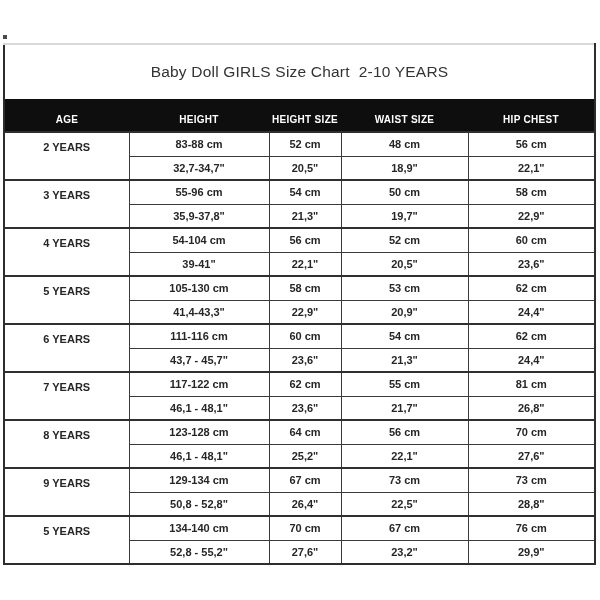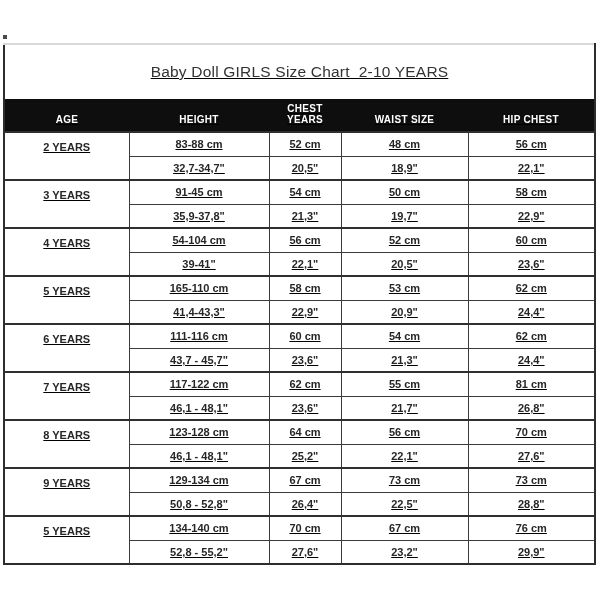--- a/index.html
+++ b/index.html
@@ -20,21 +20,20 @@
   .chart-wrap { position:absolute; left:3px; top:43px; width:591px; }
 
   table.size-chart {
     width:591px;
     border-collapse:collapse;
     table-layout:fixed;
     border-left:2.5px solid #2d2d2d;
     border-right:2.5px solid #2d2d2d;
     border-bottom:2.5px solid #2d2d2d;
     border-top:2px solid #d9d9d9;
-    text-decoration:underline;
   }
   td { text-align:center; color:#262626; }
 
   .title-cell {
     height:55px;
     font-size:15.5px;
     font-weight:400;
     color:#333333;
     vertical-align:middle;
     white-space:pre;
@@ -83,42 +82,42 @@
       <col style="width:127px">
       <col style="width:127px">
     </colgroup>
     <tbody id="rows">
       <tr>
         <td class="title-cell" colspan="5">Baby Doll GIRLS Size Chart  2-10 YEARS</td>
       </tr>
       <tr class="header-row">
         <td>AGE</td>
         <td>HEIGHT</td>
-        <td>CHEST YEARS</td>
+        <td>HEIGHT SIZE</td>
         <td>WAIST SIZE</td>
         <td>HIP CHEST</td>
       </tr>
 
   <tr class="cm-row">
     <td class="age-cell" rowspan="2">2 YEARS</td>
     <td>83-88 cm</td>
     <td>52 cm</td>
     <td>48 cm</td>
     <td>56 cm</td>
   </tr>
   <tr class="in-row">
     <td>32,7-34,7"</td>
     <td>20,5"</td>
     <td>18,9"</td>
     <td>22,1"</td>
   </tr>
 
   <tr class="cm-row">
     <td class="age-cell" rowspan="2">3 YEARS</td>
-    <td>91-45 cm</td>
+    <td>55-96 cm</td>
     <td>54 cm</td>
     <td>50 cm</td>
     <td>58 cm</td>
   </tr>
   <tr class="in-row">
     <td>35,9-37,8"</td>
     <td>21,3"</td>
     <td>19,7"</td>
     <td>22,9"</td>
   </tr>
@@ -132,21 +131,21 @@
   </tr>
   <tr class="in-row">
     <td>39-41"</td>
     <td>22,1"</td>
     <td>20,5"</td>
     <td>23,6"</td>
   </tr>
 
   <tr class="cm-row">
     <td class="age-cell" rowspan="2">5 YEARS</td>
-    <td>165-110 cm</td>
+    <td>105-130 cm</td>
     <td>58 cm</td>
     <td>53 cm</td>
     <td>62 cm</td>
   </tr>
   <tr class="in-row">
     <td>41,4-43,3"</td>
     <td>22,9"</td>
     <td>20,9"</td>
     <td>24,4"</td>
   </tr>

